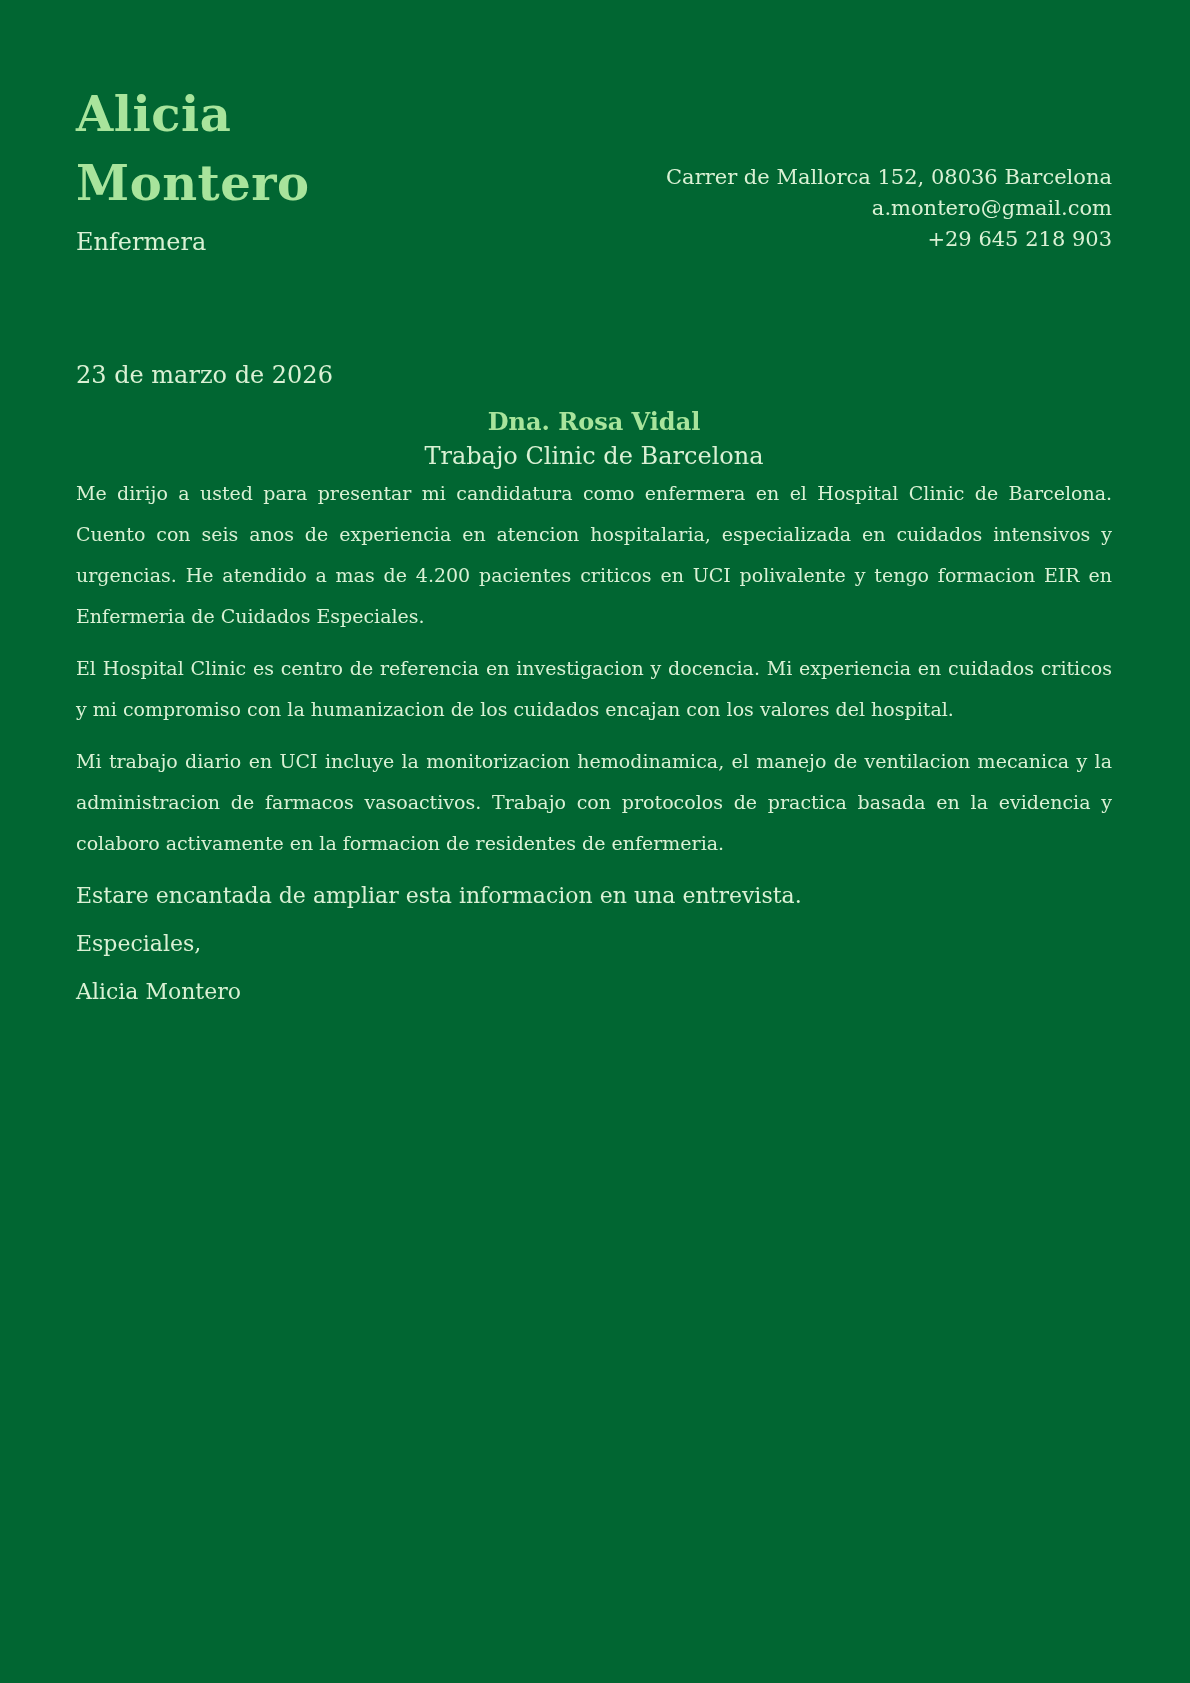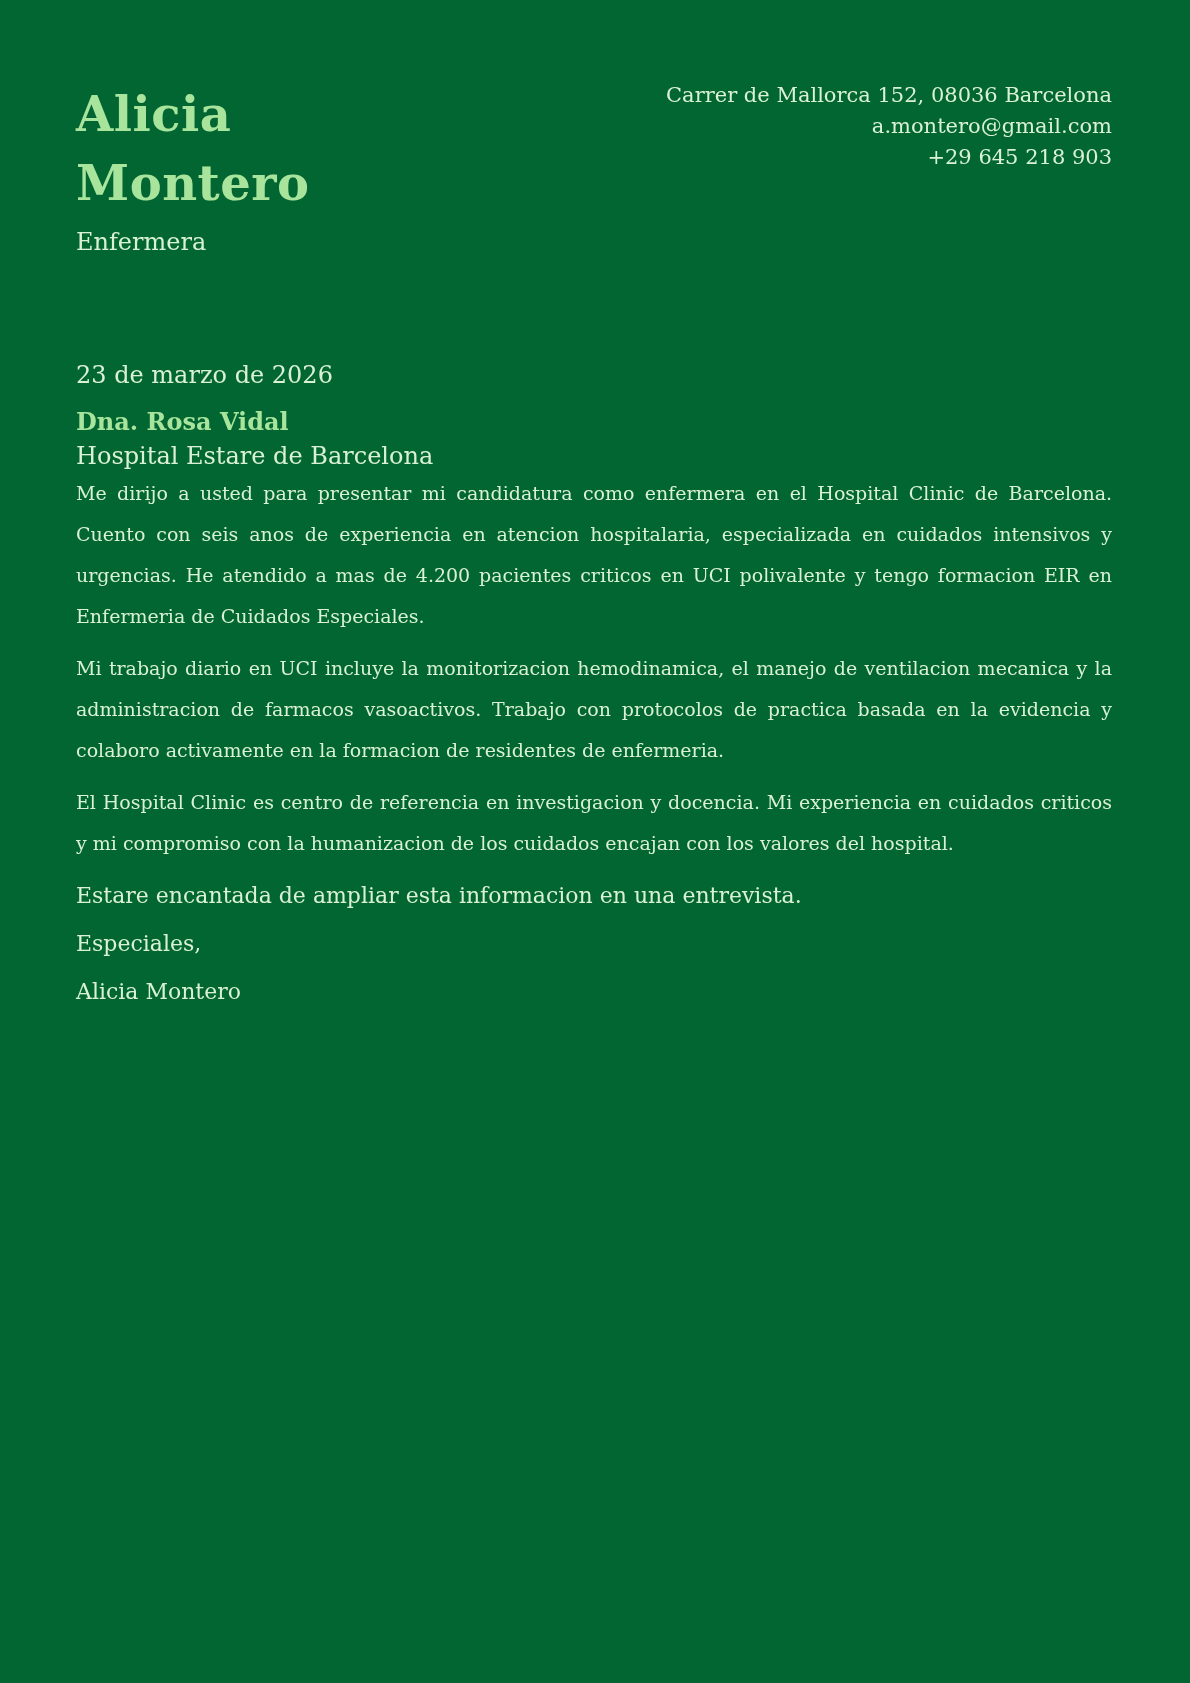--- a/index.html
+++ b/index.html
@@ -20,20 +20,21 @@
     height:1683px;
     margin:0 auto;
     background:var(--page-background);
     padding:80px 78px 60px 76px;
     overflow:hidden;
   }
   
   .header{
     display:flex;
     justify-content:space-between;
+    align-items:flex-end;
   }
   .name{
     font-size:48px;
     line-height:69px;
     font-weight:700;
     letter-spacing:0.5px;
     color:var(--accent-text-color);
   }
   .name span{display:block;}
   .job-title{
@@ -48,21 +49,21 @@
     line-height:31px;
     color:var(--body-text-color);
     padding-bottom:2px;
   }
   
   .date{
     margin-top:100px;
     font-size:24px;
     line-height:36px;
   }
-  .recipient{margin-top:10px;}
+  .recipient{margin-top:10px;text-align:center;}
   .recipient-name{
     font-size:24px;
     line-height:37px;
     font-weight:700;
     color:var(--accent-text-color);
   }
   .recipient-org{
     font-size:24px;
     line-height:33px;
   }
@@ -103,29 +104,29 @@
       <div class="contact-line">a.montero@gmail.com</div>
       <div class="contact-line">+29 645 218 903</div>
     </div>
   </header>
 
   <main>
     <div class="date">23 de marzo de 2026</div>
 
     <div class="recipient">
       <div class="recipient-name">Dna. Rosa Vidal</div>
-      <div class="recipient-org">Hospital Estare de Barcelona</div>
+      <div class="recipient-org">Trabajo Clinic de Barcelona</div>
     </div>
 
 
     <p class="para">Me dirijo a usted para presentar mi candidatura como enfermera en el Hospital Clinic de Barcelona. Cuento con seis anos de experiencia en atencion hospitalaria, especializada en cuidados intensivos y urgencias. He atendido a mas de 4.200 pacientes criticos en UCI polivalente y tengo formacion EIR en Enfermeria de Cuidados Especiales.</p>
 
+    <p class="para">El Hospital Clinic es centro de referencia en investigacion y docencia. Mi experiencia en cuidados criticos y mi compromiso con la humanizacion de los cuidados encajan con los valores del hospital.</p>
+
     <p class="para">Mi trabajo diario en UCI incluye la monitorizacion hemodinamica, el manejo de ventilacion mecanica y la administracion de farmacos vasoactivos. Trabajo con protocolos de practica basada en la evidencia y colaboro activamente en la formacion de residentes de enfermeria.</p>
-
-    <p class="para">El Hospital Clinic es centro de referencia en investigacion y docencia. Mi experiencia en cuidados criticos y mi compromiso con la humanizacion de los cuidados encajan con los valores del hospital.</p>
 
     <p class="closing">Estare encantada de ampliar esta informacion en una entrevista.</p>
 
     <p class="signoff">Especiales,</p>
 
     <p class="signature">Alicia Montero</p>
   </main>
 
 </div>
 

